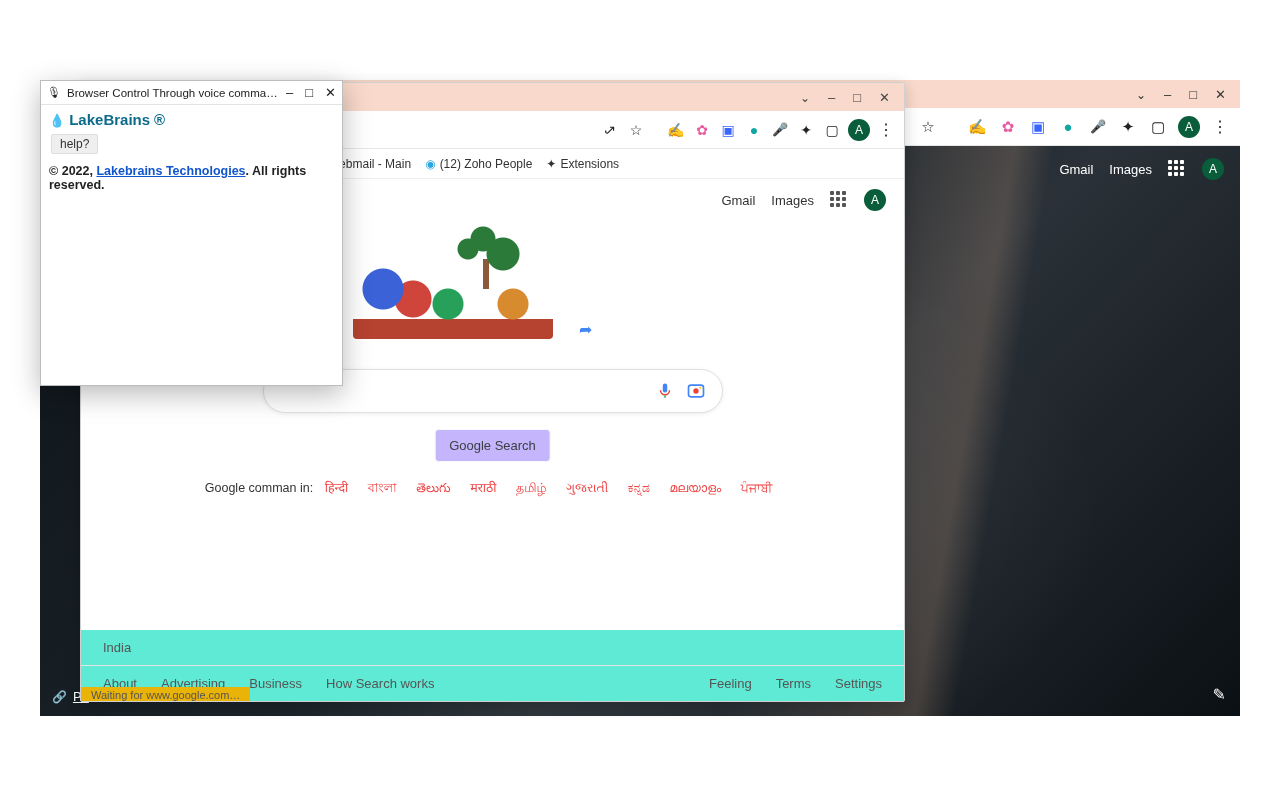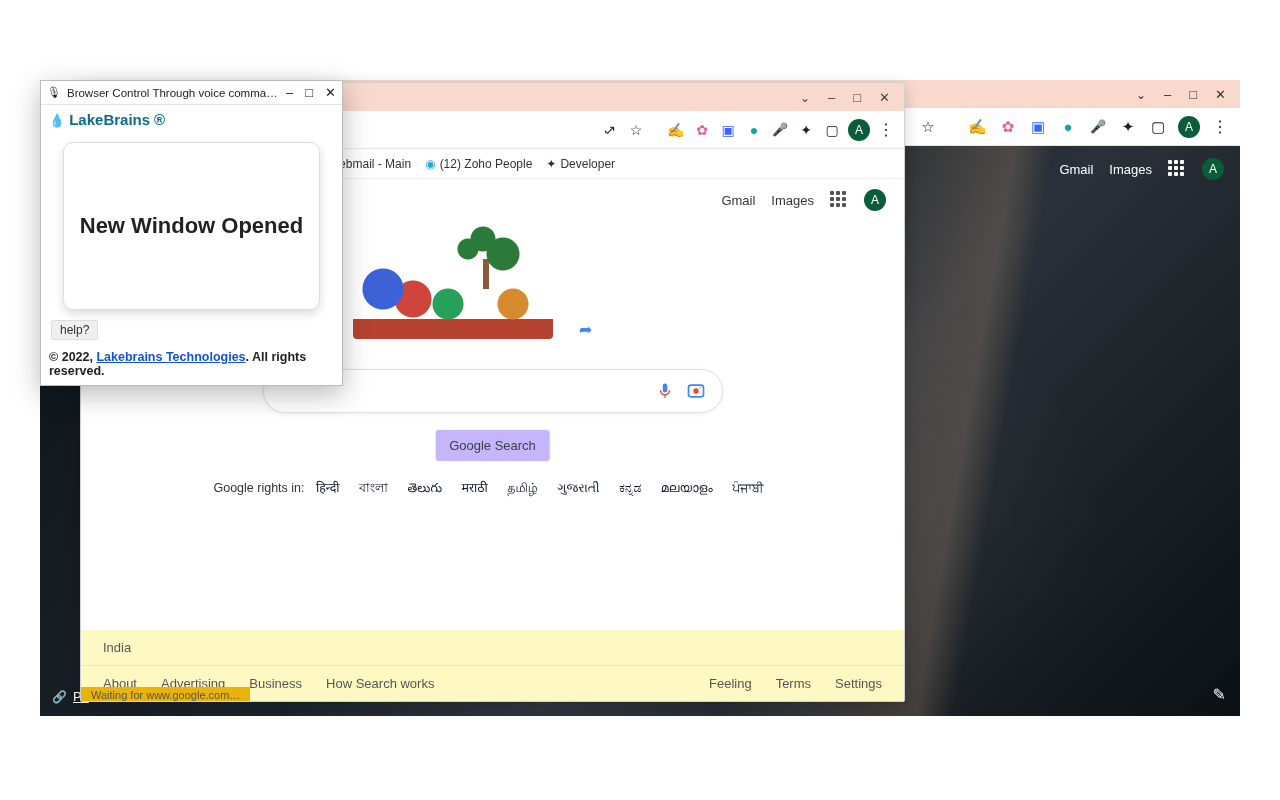--- a/index.html
+++ b/index.html
@@ -161,25 +161,25 @@
   }
   .g-btn{
     background:#c4b5fd; border:1px solid #f8f9fa; border-radius:4px;
     padding:8px 14px; font-size:13px; color:#3c4043; cursor:pointer;
   }
 
   #offered{
     position:absolute; left:50%; top:300px; transform:translateX(-50%);
     font-size:12.5px; color:#333; white-space:nowrap;
   }
-  #offered a{color:#0f172a; text-decoration:none; margin:0 8px; cursor:pointer;}
+  #offered a{color:#ef4444; text-decoration:none; margin:0 8px; cursor:pointer;}
 
   #g-footer{
     position:absolute; left:0; right:0; bottom:0;
-    background:#fef9c3; font-size:13px; color:#555;
+    background:#5eead4; font-size:13px; color:#555;
   }
   #gf-row1{padding:10px 22px; border-bottom:1px solid #e4e4e4;}
   #gf-row2{padding:10px 22px; display:flex;}
   .gf-left{display:flex;gap:24px;}
   .gf-right{margin-left:auto; display:flex; gap:24px;}
   .gf-link{cursor:pointer;}
 
   #status-bar{
     position:absolute; left:0; bottom:-2px;
     background:#eab308; padding:2px 10px; font-size:11px; color:#555;
@@ -324,21 +324,21 @@
     <span class="bm">
         <span class="mail-ico"></span>
         <span>Webmail - Main</span>
       </span>
     <span class="bm">
         <span class="zoho-ico"></span>
         <span>(12) Zoho People</span>
       </span>
     <span class="bm">
         <span class="puzzle-ico"></span>
-        <span>Developer</span>
+        <span>Extensions</span>
       </span>
   </div>
 
   <div id="fg-content">
     <div id="g-header">
       <a>Gmail</a>
       <a>Images</a>
       <div class="apps-grid dark">
         <span></span>
           <span></span>
@@ -374,21 +374,21 @@
             <circle cx="17" cy="8" r="1.2" fill="#fbbc05"></circle>
           </svg>
       </span>
     </div>
 
     <div id="g-buttons">
       <button class="g-btn">Google Search</button>
     </div>
 
     <div id="offered">
-      <span>Google rights in:</span>
+      <span>Google comman in:</span>
       <span id="lang-links"><a>हिन्दी</a>  <a>বাংলা</a>  <a>తెలుగు</a>  <a>मराठी</a>  <a>தமிழ்</a>  <a>ગુજરાતી</a>  <a>ಕನ್ನಡ</a>  <a>മലയാളം</a>  <a>ਪੰਜਾਬੀ</a>  </span>
     </div>
 
     <div id="g-footer">
       <div id="gf-row1">India</div>
       <div id="gf-row2">
         <div class="gf-left">
           <span class="gf-link">About</span>
           <span class="gf-link">Advertising</span>
           <span class="gf-link">Business</span>
@@ -414,20 +414,17 @@
       <span class="ctrl minus"></span>
       <span class="ctrl sq"></span>
       <span class="ctrl x"></span>
     </div>
   </div>
   <div id="logo">
     <span class="drop"></span>
     <span>LakeBrains</span>
       <span style="color:#0c6a8a;">®</span>
   </div>
-  <div id="card">
-    <span>New Window Opened</span>
-  </div>
   <span id="help">help?</span>
   <div id="copyright">
     <span>© 2022, </span><a>Lakebrains Technologies</a><span>. All rights reserved.</span>
   </div>
 </div>
 
 </body></html>

